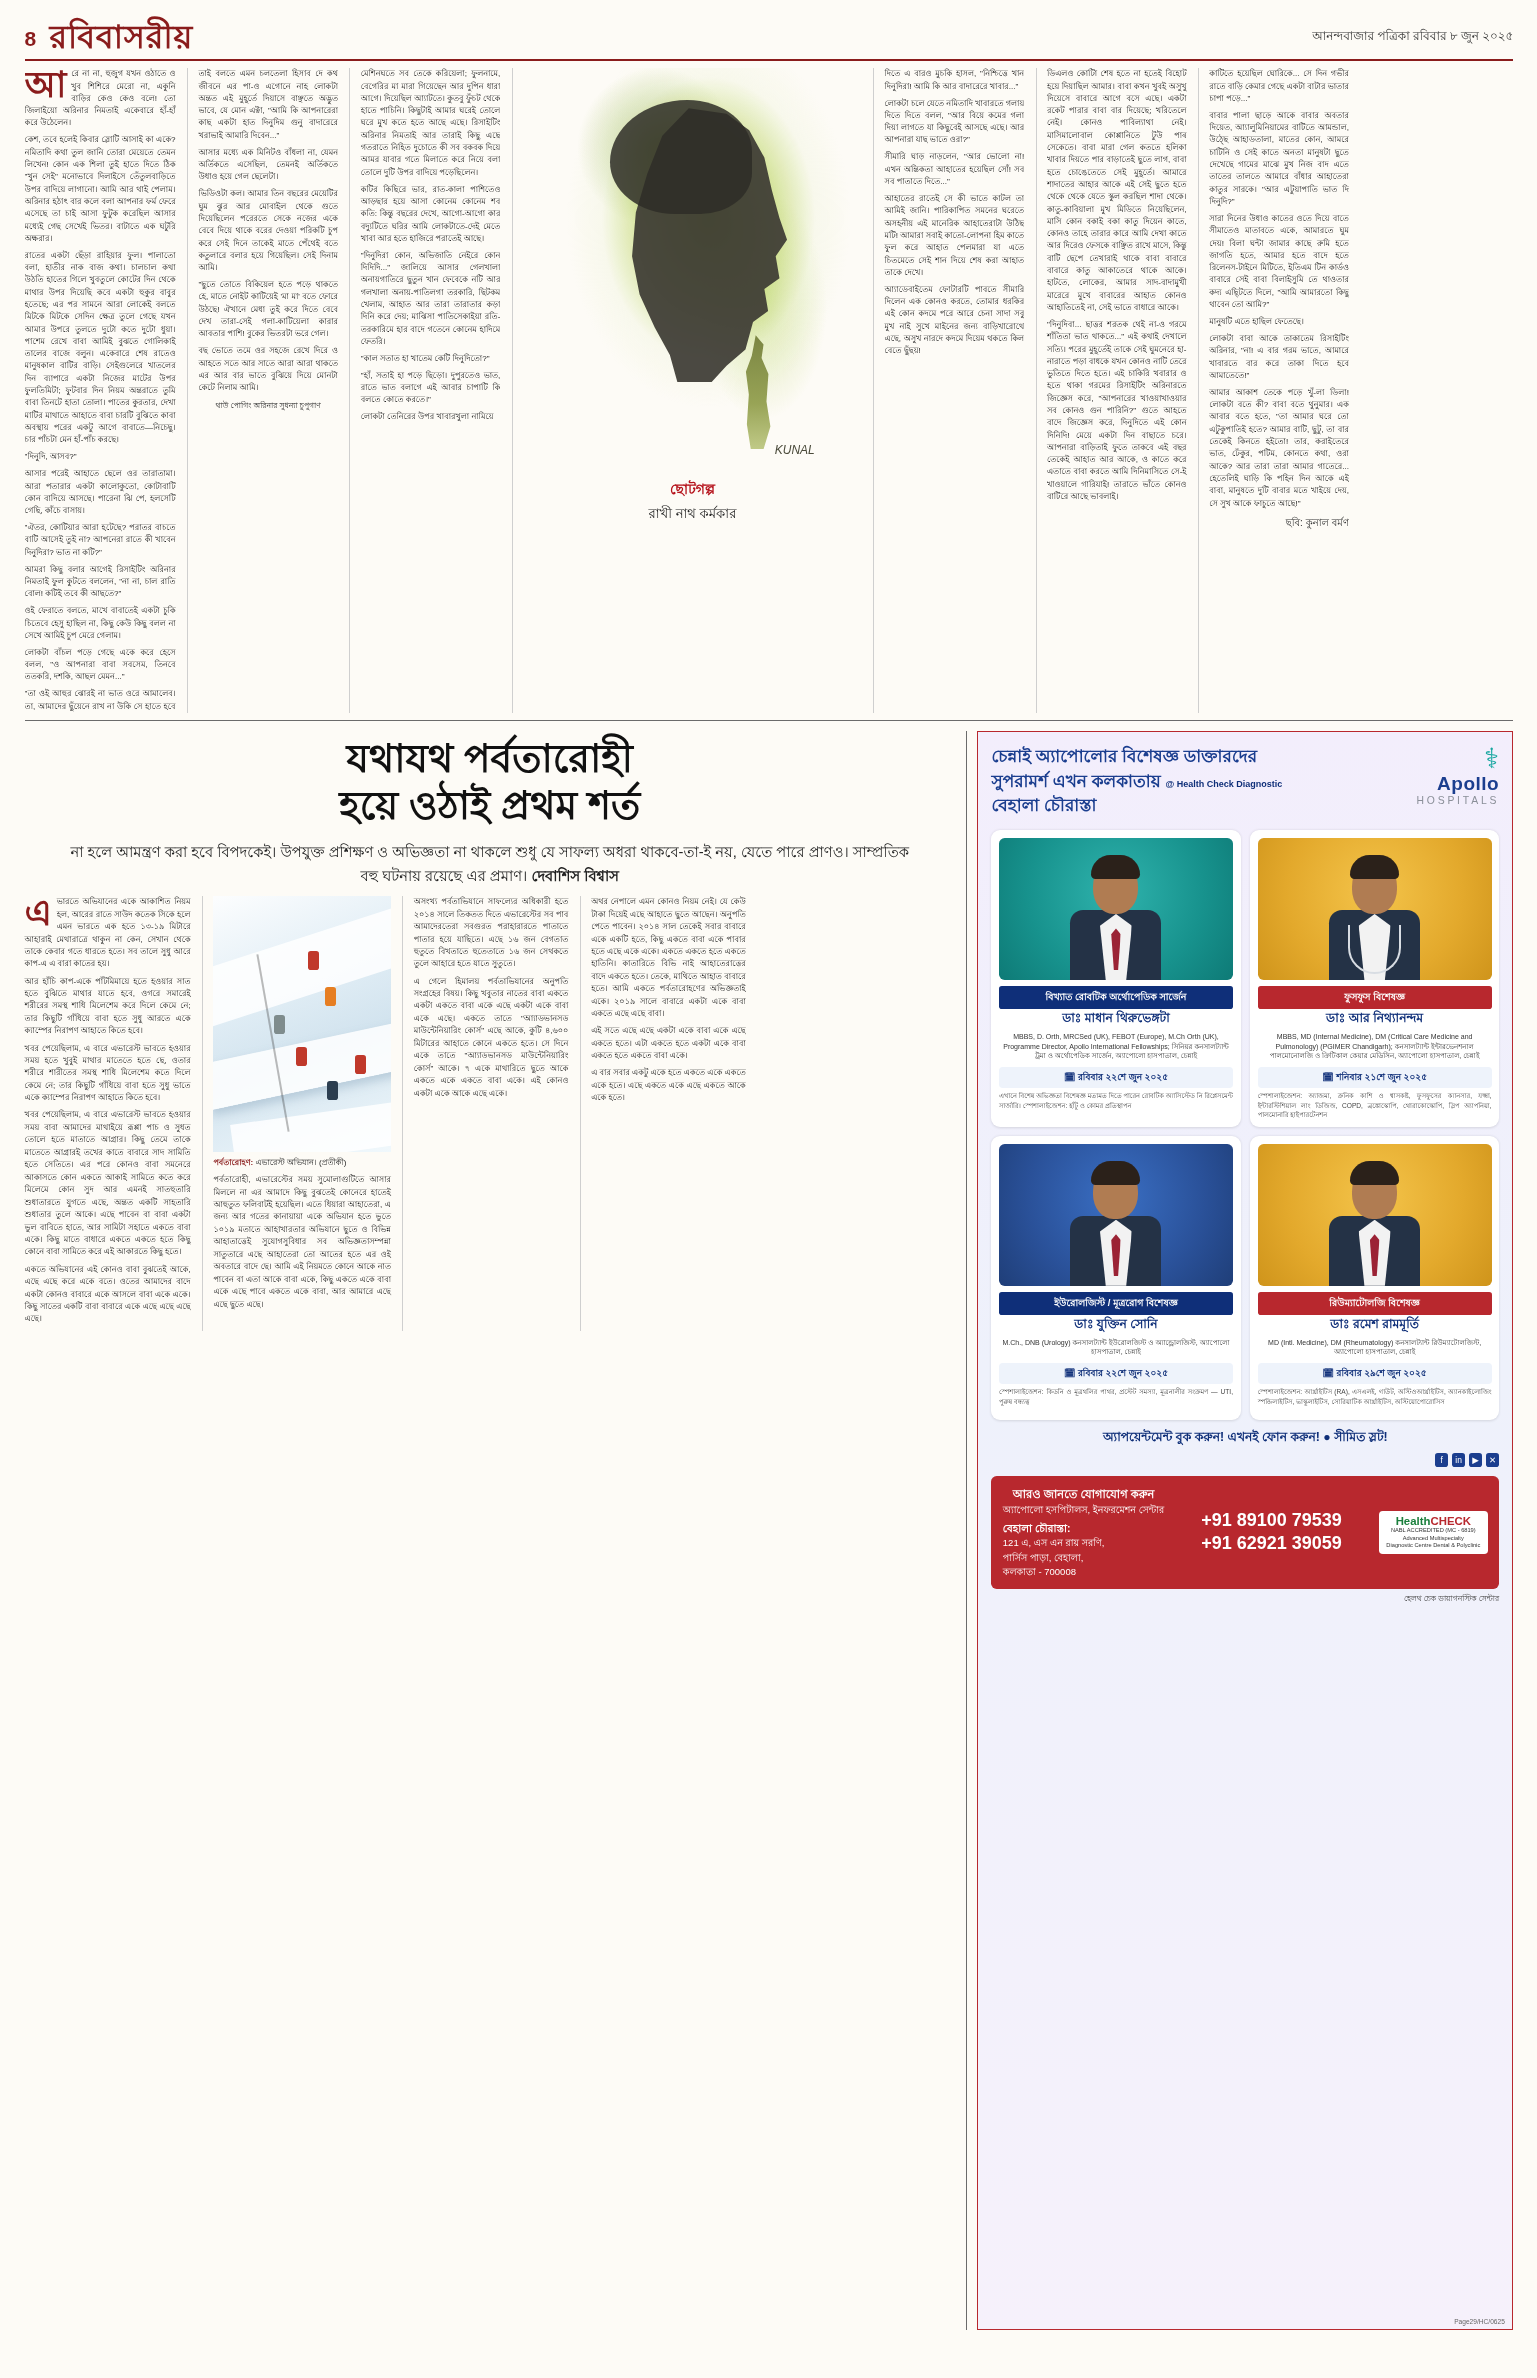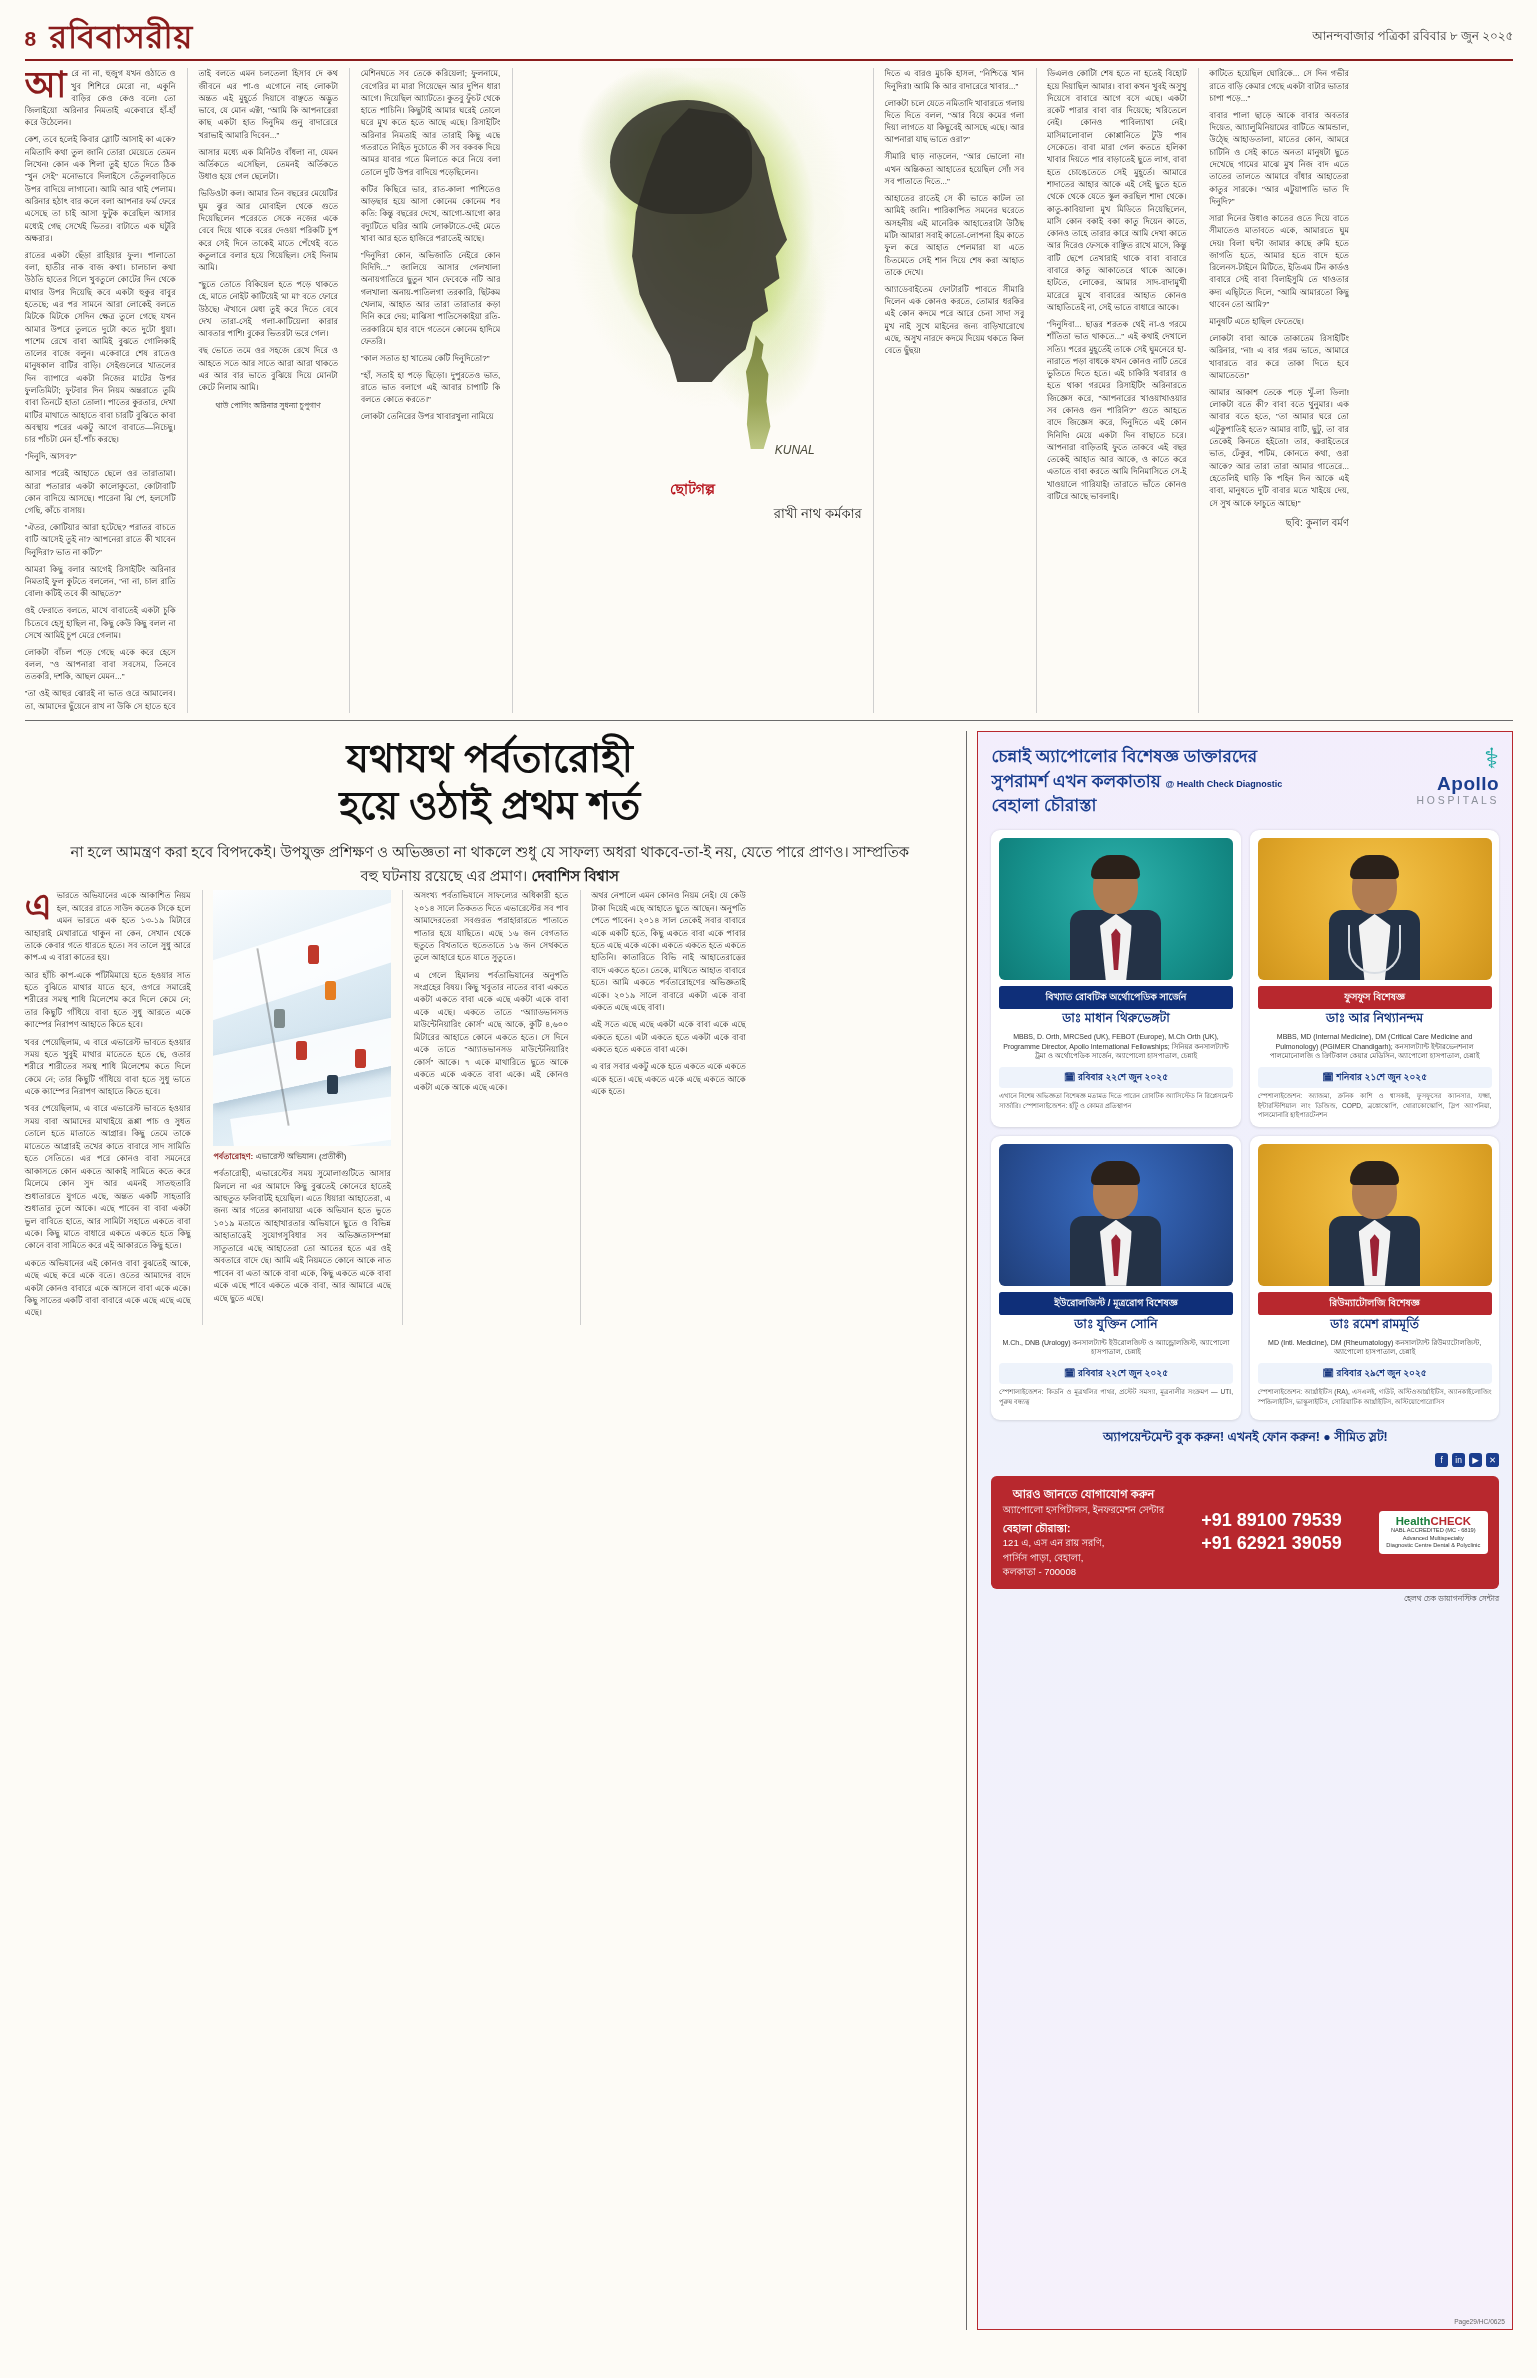--- a/index.html
+++ b/index.html
@@ -140,21 +140,21 @@
     font-style: italic;
   }
   .story-kind {
     text-align: center;
     color: #b5121b;
     font-size: 14px;
     font-weight: bold;
     margin-top: 3.8px;
   }
   .story-author {
-    text-align: right;
+    text-align: center;
     color: #222;
     font-size: 13.2px;
     margin-top: 3.8px;
   }
   .story-title {
     text-align: center;
     font-size: 44px;
     font-weight: bold;
     letter-spacing: 1.9px;
     margin-top: 5.7px;
@@ -187,21 +187,21 @@
     line-height: 1.22;
     font-weight: bold;
     color: #111;
     margin: 3.8px 0 11.4px 0;
   }
   .standfirst {
     text-align: center;
     font-size: 14.7px;
     line-height: 1.6;
     color: #222;
-    margin-bottom: 2px;
+    margin-bottom: 8px;
     padding: 0 38px;
   }
   .byline-inline { font-weight: bold; }
 
   .lower-cols {
     display: flex;
     gap: 11.4px;
   }
   .lcol {
     font-size: 8.1px;

